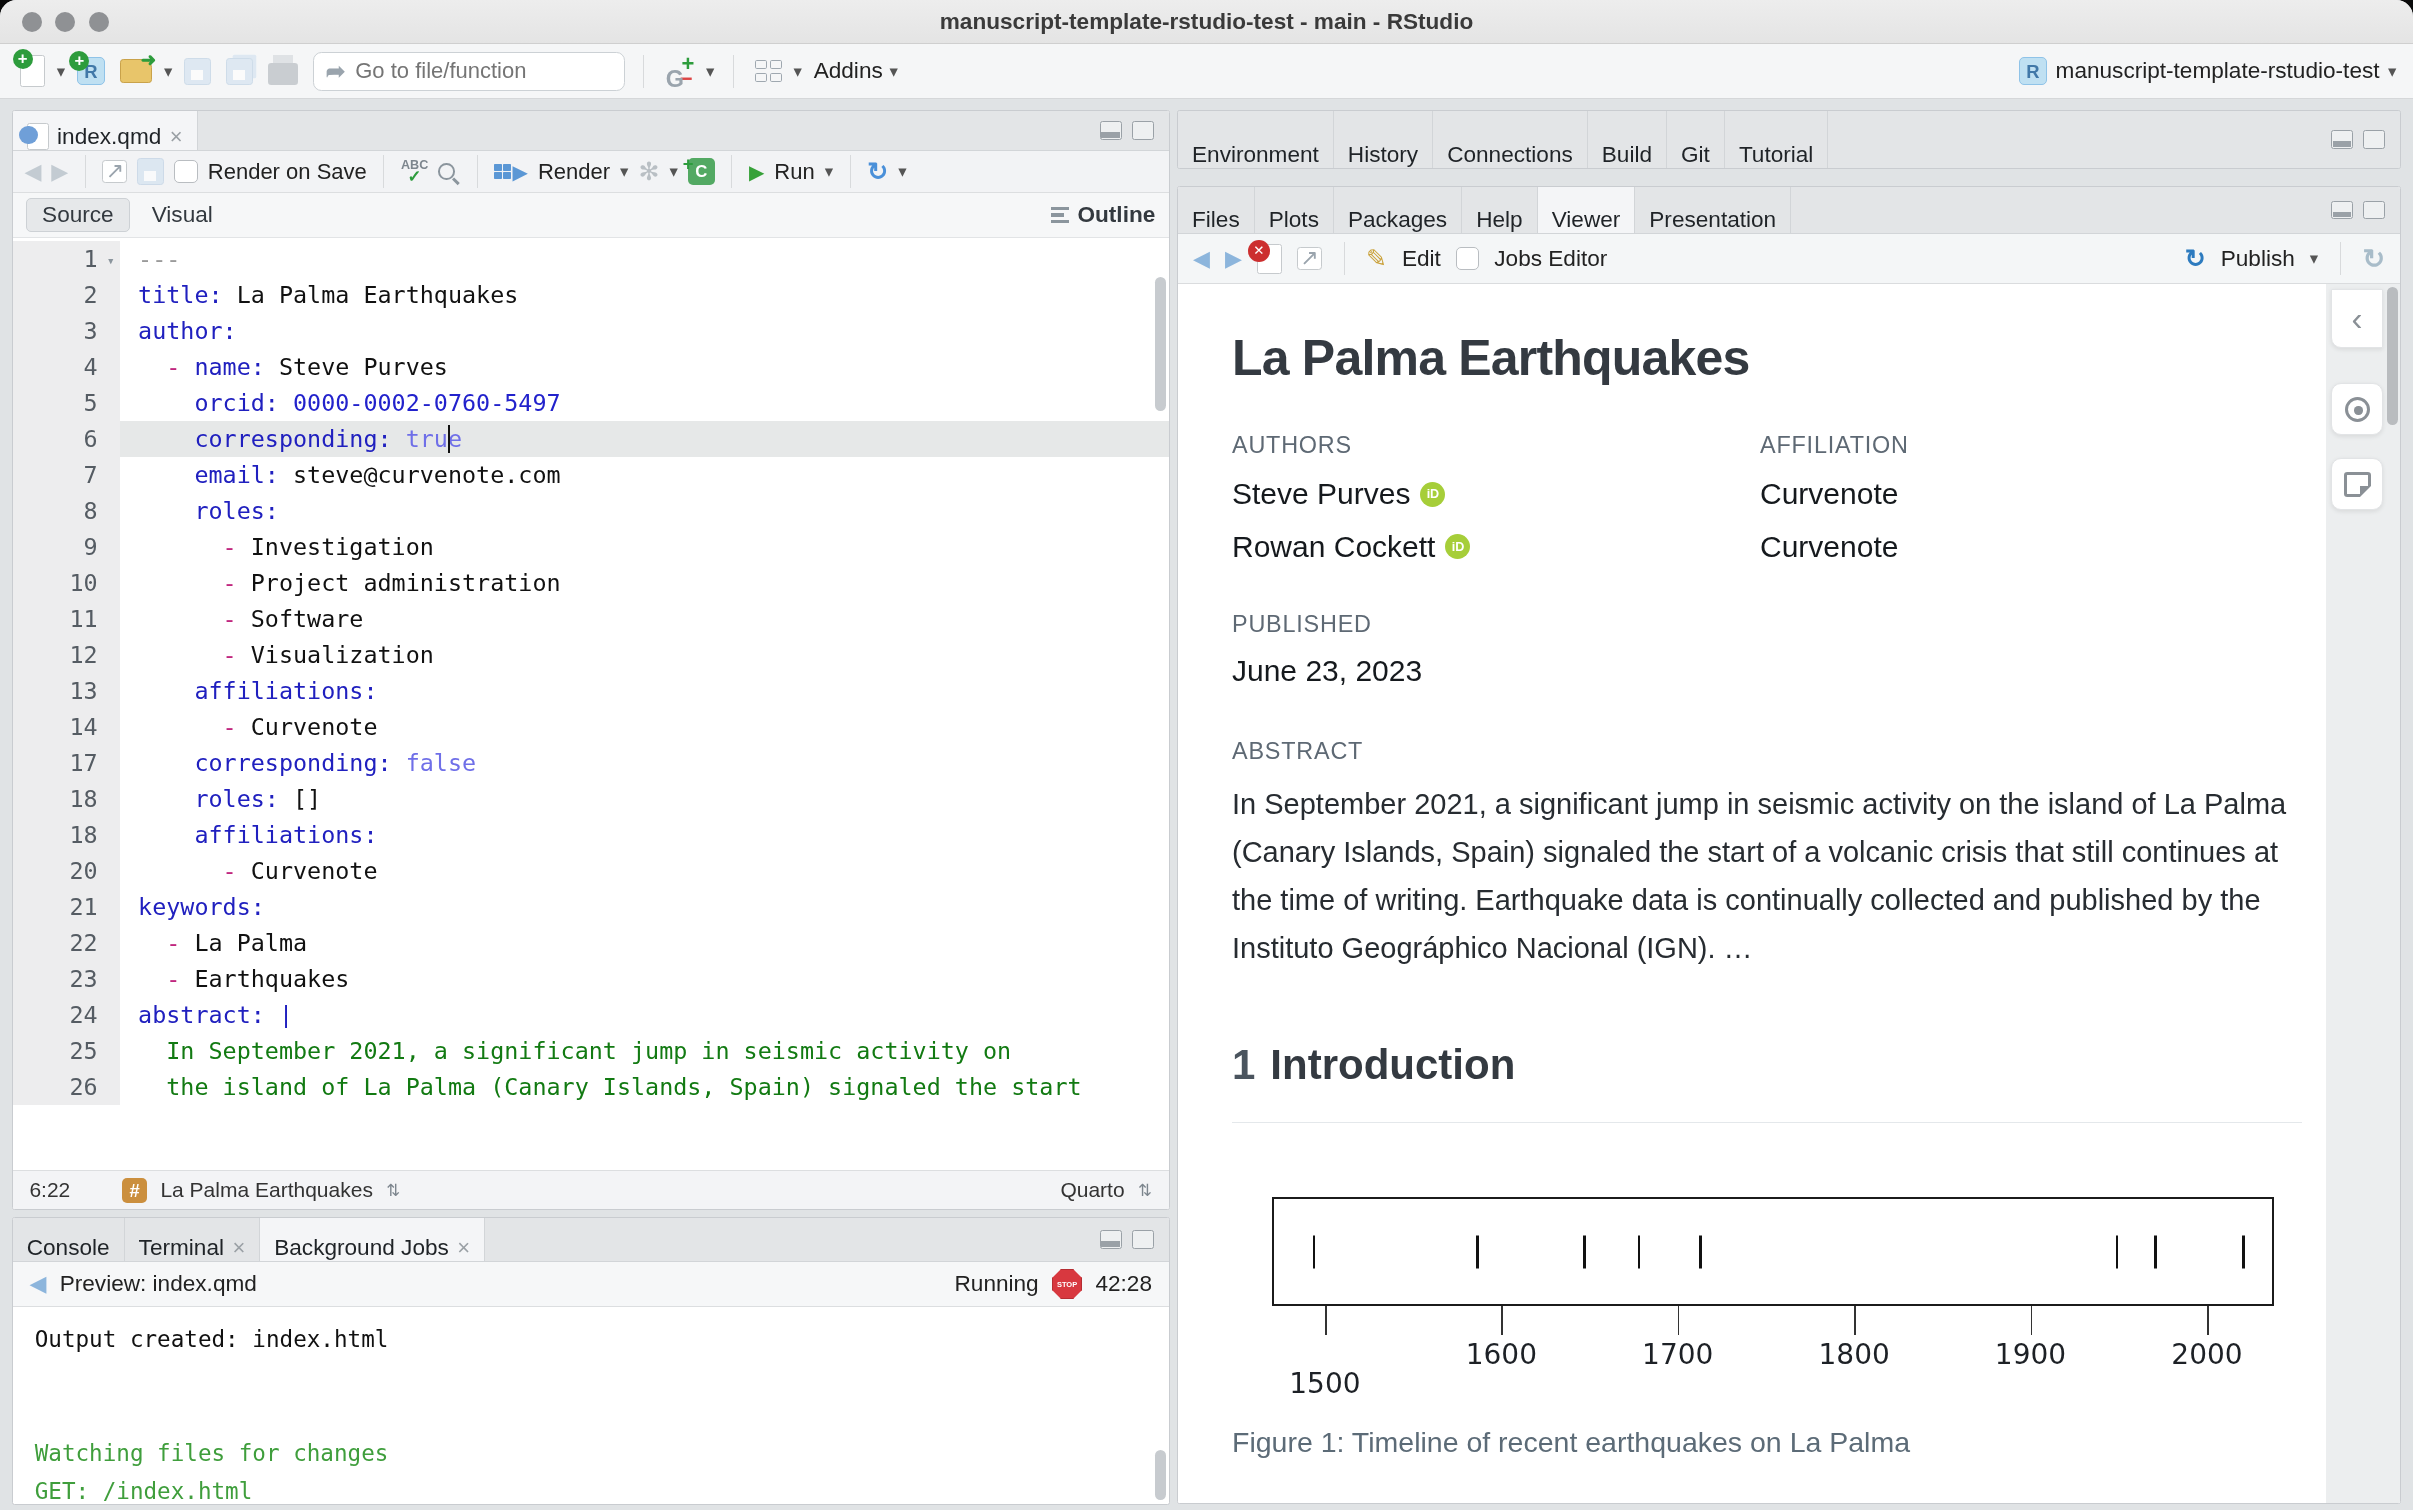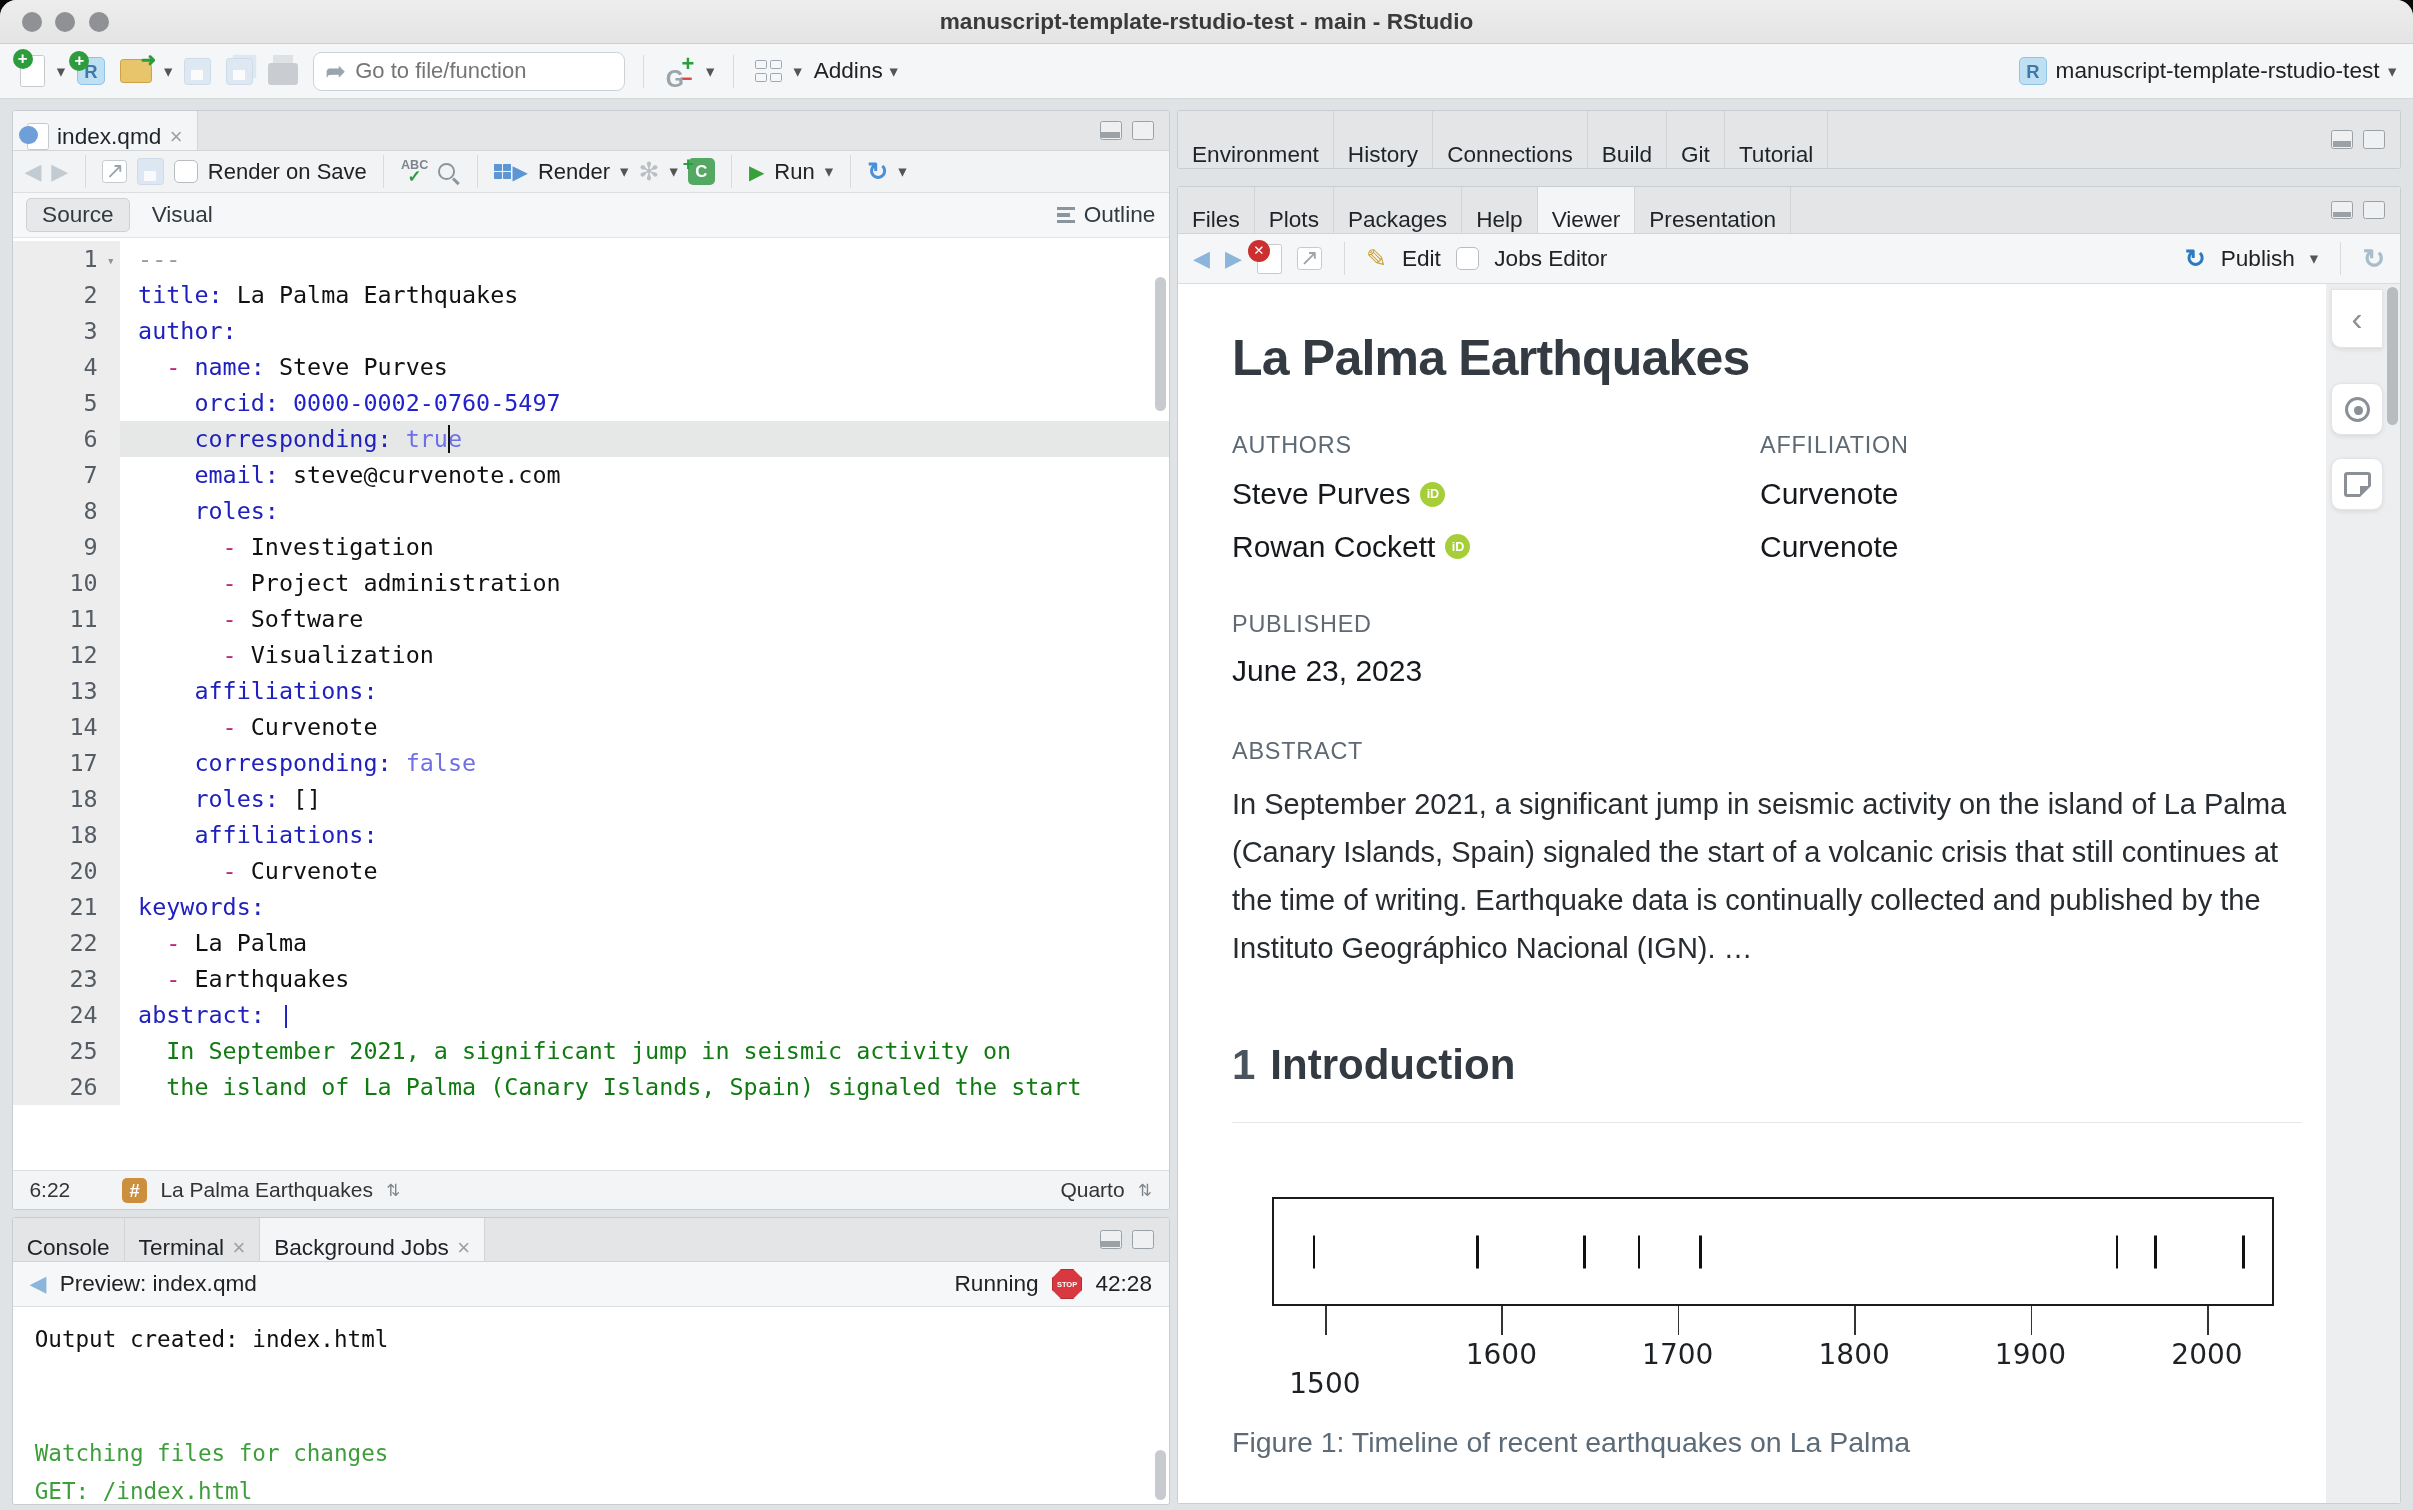--- a/index.html
+++ b/index.html
@@ -75,21 +75,21 @@
   .rgrid { display:grid; grid-template-columns:7.5px 7.5px; gap:1.7px; margin-right:1.7px; }
   .rgrid span { width:7.5px; height:6.7px; background:#5b97d5; border-radius:0.8px; }
   .rarrow { color:#5b97d5; font-size:20px; }
   .gear { color:#b9bfc4; font-size:25px; }
   .chunk-ic { width:27px; height:27px; background:#53a963; border-radius:5px; color:#fff; font-size:16.7px; font-weight:bold; text-align:center; line-height:27px; position:relative; }
   .chunk-ic::before { content:"+"; position:absolute; left:-5px; top:-8.4px; color:#2d9c3c; font-size:18.4px; }
   .run-ic { color:#37a139; font-size:20px; }
   .rerun { color:#4a90d9; font-size:25px; font-weight:bold; }
   .srcvis { height:45px; background:#f6f7f8; border-bottom:0.8px solid #e2e4e6; display:flex; align-items:center; padding:0 13.4px; gap:22px; font-size:22.6px; color:#33393f; flex:none; }
   .src-chip { background:#e6e8ea; border:0.8px solid #cdd1d5; border-radius:5px; padding:3.3px 15px; }
-  .outline-btn { display:flex; align-items:center; gap:8.4px; }
+  .outline-btn { display:flex; align-items:center; gap:8.4px;font-weight:bold; }
   .bars { display:flex; flex-direction:column; gap:3.3px; }
   .bars span { width:18.4px; height:3.3px; background:#8b959d; }
   .bars span:nth-child(2){ width:13.4px; } .bars span:nth-child(3){ width:18.4px; }
 
   .code-area { flex:1; position:relative; overflow:hidden; background:#fff; font-family:"DejaVu Sans Mono",monospace; font-size:23.4px; line-height:36px; padding-top:3.3px; }
   .cl { display:flex; }
   .ln { width:107px; flex:none; text-align:right; padding-right:22px; color:#555c63; background:#ededee; position:relative; }
   .fold { position:absolute; right:5px; top:1.7px; font-size:13.4px; color:#8b959d; }
   .ct { flex:1; padding-left:18.4px; white-space:pre; color:#111; position:relative; }
   .cl.active .ct { background:#e6e8e8; }

